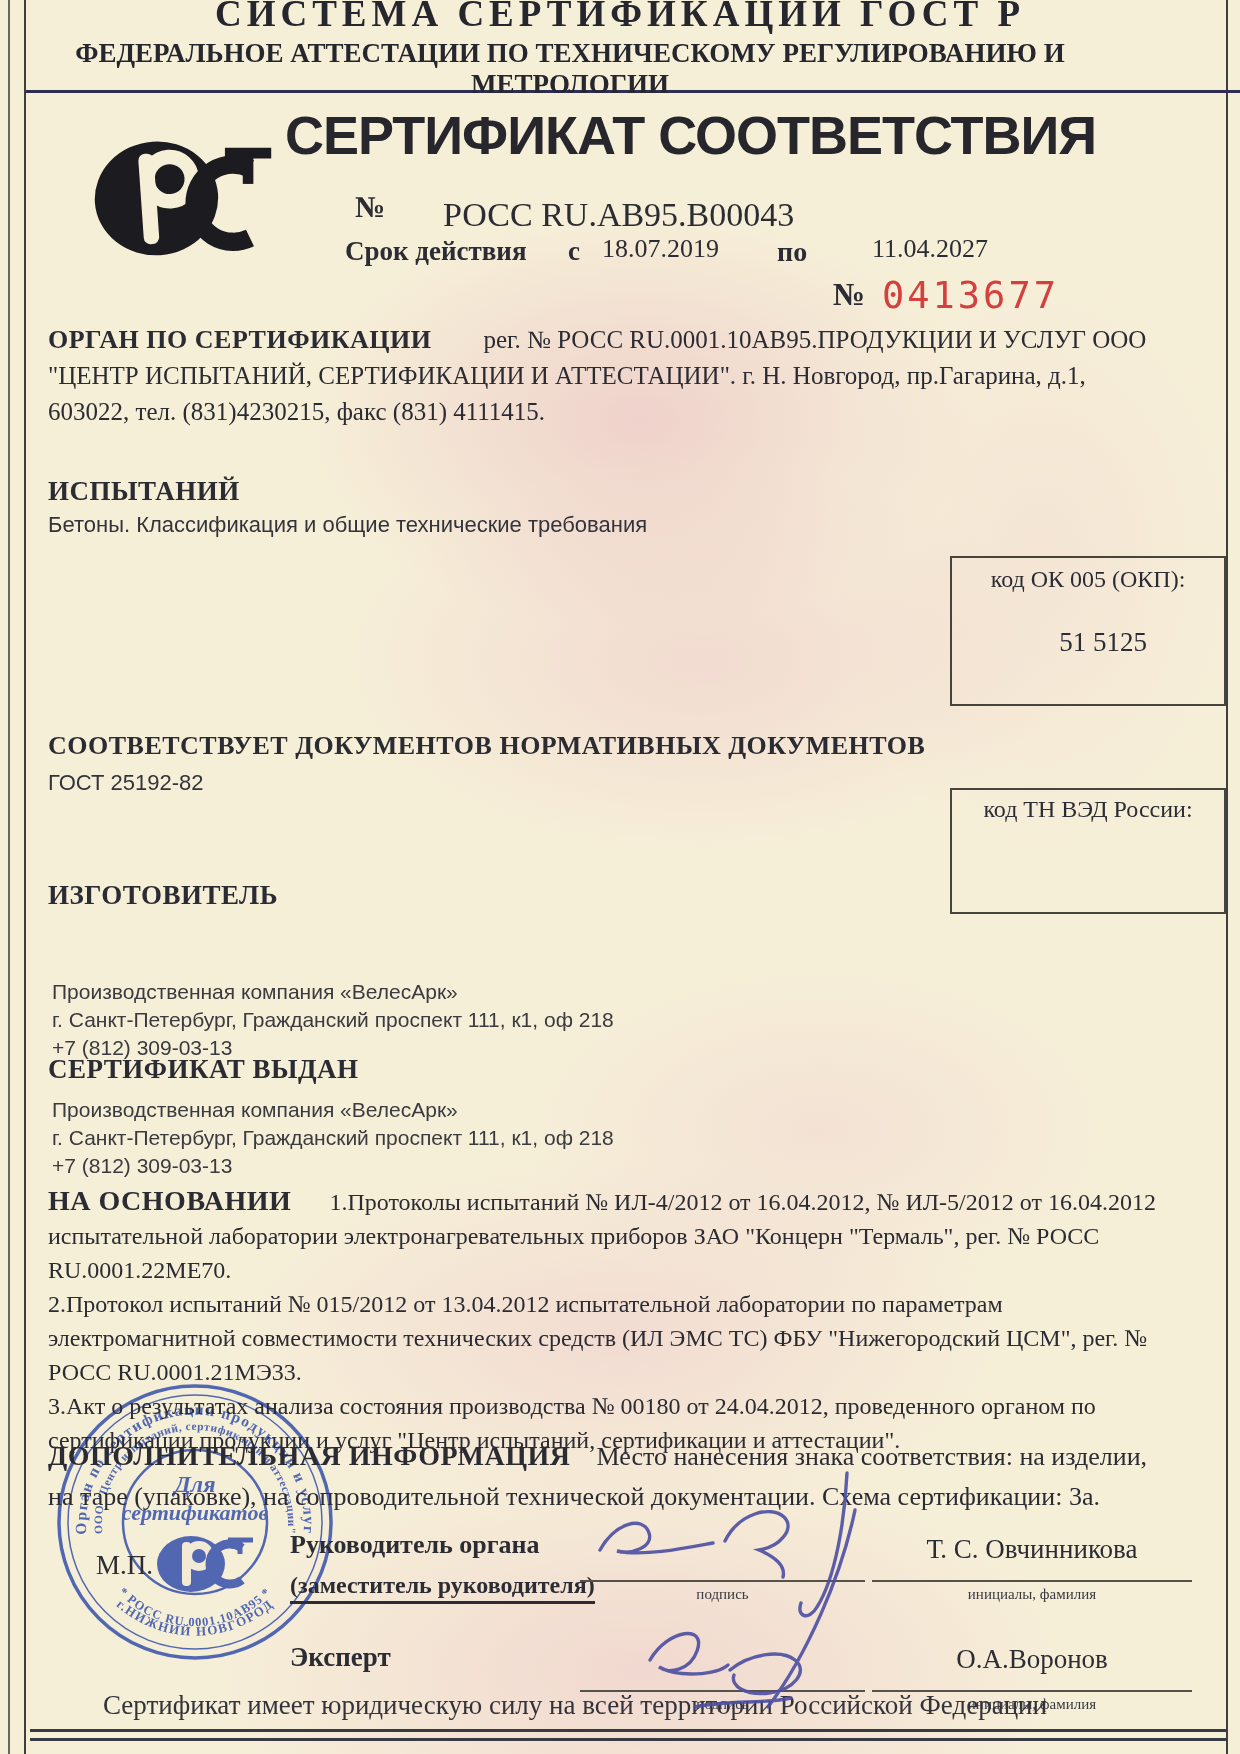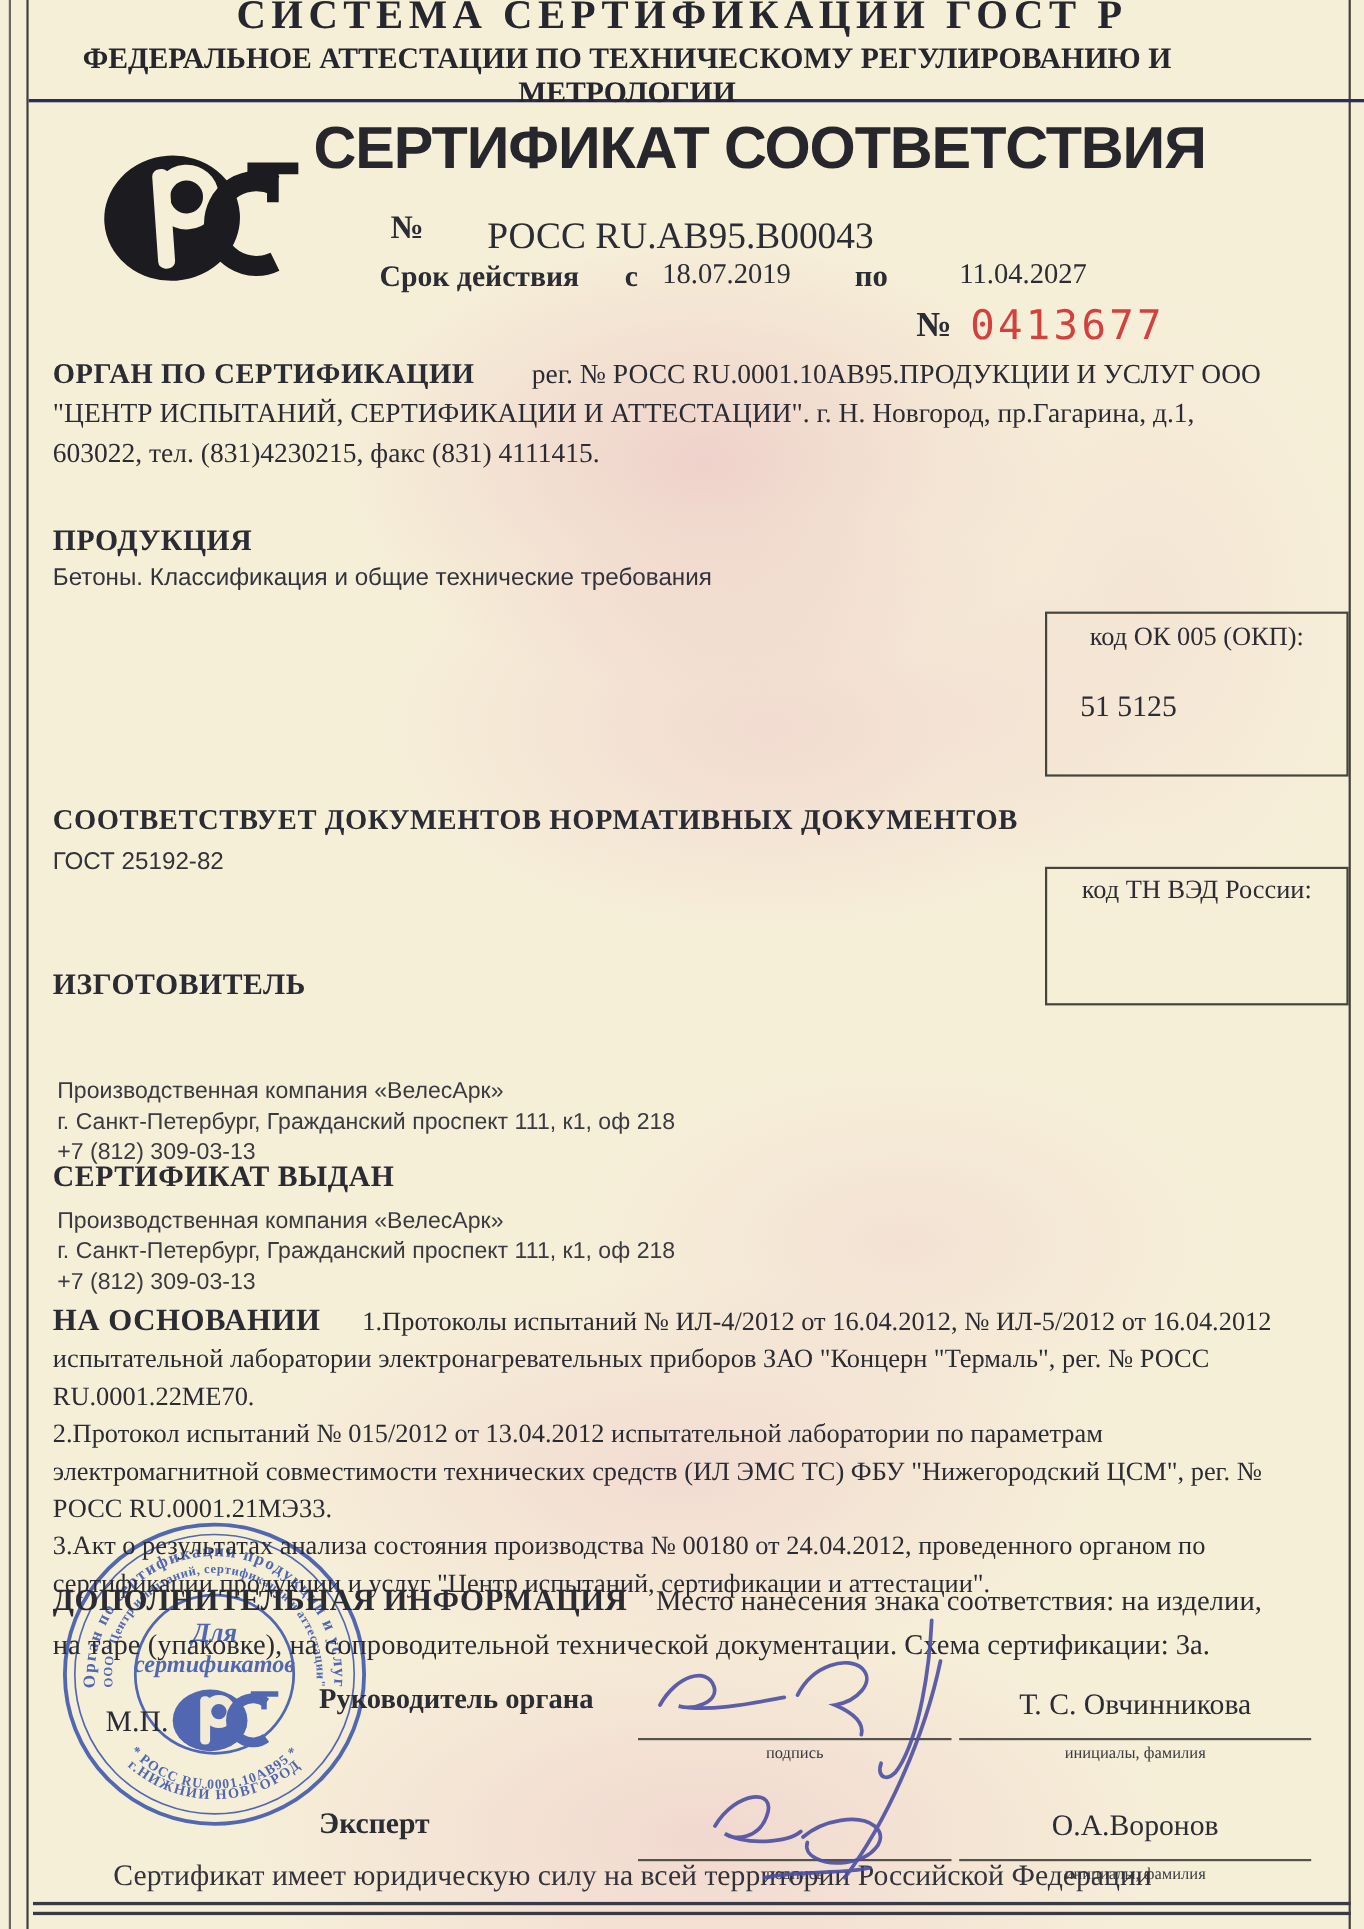--- a/index.html
+++ b/index.html
@@ -42,21 +42,21 @@
   .blank-num{left:882px;top:274px;font-family:"DejaVu Sans Mono",monospace;font-size:37px;
     letter-spacing:3px;color:#d4403e;}
   
   .org-par{left:48px;top:322px;width:1100px;font-size:25px;line-height:36px;color:#2b2b33;}
   .sec-label{font-size:27px;font-weight:bold;letter-spacing:.5px;color:#2b2b33;}
   .org-par .sec-label{font-size:26px;padding-right:52px;margin-top:48px;}
   .product-label{left:48px;top:476px;}
   .product-name{left:48px;top:512px;font-family:"Liberation Sans",sans-serif;font-size:22px;color:#33333b;}
   .okp-box{left:950px;top:556px;width:272px;height:146px;border:2px solid #45453d;z-index:2;}
   .okp-label{margin-top:8px;text-align:center;font-size:24px;}
-  .okp-code{margin-top:34px;padding-left:30px;font-size:27px;}
+  .okp-code{margin-top:34px;text-align:center;padding-left:30px;font-size:27px;}
   .conf-label{left:48px;top:731px;font-size:26px;}
   .conf-doc{left:48px;top:770px;font-family:"Liberation Sans",sans-serif;font-size:22px;color:#33333b;}
   .tnved-box{left:950px;top:788px;width:272px;height:122px;border:2px solid #45453d;z-index:2;}
   .tnved-label{margin-top:6px;text-align:center;font-size:24px;}
   .manu-label{left:48px;top:880px;}
   .manu-lines{left:52px;top:978px;font-family:"Liberation Sans",sans-serif;font-size:21px;
     line-height:28px;color:#3a3a40;}
   .issued-label{left:48px;top:1054px;}
   .issued-lines{left:52px;top:1096px;font-family:"Liberation Sans",sans-serif;font-size:21px;
     line-height:28px;color:#3a3a40;}
@@ -119,21 +119,21 @@
   <div class="abs validity-from z2">18.07.2019</div>
   <div class="abs validity-to-label z2">по</div>
   <div class="abs validity-to z2">11.04.2027</div>
   <div class="abs blank-num-label z2">№</div>
   <div class="abs blank-num z2">0413677</div>
 
   <div class="abs org-par z2">
     <span class="sec-label">ОРГАН ПО СЕРТИФИКАЦИИ</span><span>рег. № РОСС RU.0001.10АВ95.ПРОДУКЦИИ И УСЛУГ ООО "ЦЕНТР ИСПЫТАНИЙ, СЕРТИФИКАЦИИ И АТТЕСТАЦИИ". г. Н. Новгород, пр.Гагарина, д.1, 603022, тел. (831)4230215, факс (831) 4111415.</span>
   </div>
 
-  <div class="abs product-label sec-label z2">ПРОДУКЦИЯ</div>
+  <div class="abs product-label sec-label z2">ИСПЫТАНИЙ</div>
   <div class="abs product-name z2">Бетоны. Классификация и общие технические требования</div>
   <div class="abs okp-box">
     <div class="okp-label">код ОК 005 (ОКП):</div>
     <div class="okp-code">51 5125</div>
   </div>
 
   <div class="abs conf-label sec-label z2">СООТВЕТСТВУЕТ ДОКУМЕНТОВ НОРМАТИВНЫХ ДОКУМЕНТОВ</div>
   <div class="abs conf-doc z2">ГОСТ 25192-82</div>
   <div class="abs tnved-box">
     <div class="tnved-label">код ТН ВЭД России:</div>
@@ -196,20 +196,21 @@
         <circle cx="149" cy="184" r="11" fill="none" stroke="#f2ead4" stroke-width="8"></circle>
         <path d="M 192,176 A 20,20 0 1 0 192,208" fill="none" stroke="#3b55ad" stroke-width="9"></path>
         <path d="M 178,168 H 203" stroke="#3b55ad" stroke-width="5"></path>
         <path d="M 190,168 V 182" stroke="#3b55ad" stroke-width="5"></path>
       </g>
     </svg>
   </div>
   <div class="abs mp-label">М.П.</div>
 
   <div class="abs head-label">Руководитель органа</div>
+  <div class="abs head-sublabel">(заместитель руководителя)</div>
   <div class="abs sig-line-1"></div>
   <div class="abs sig-caption-1">подпись</div>
   <div class="abs name-1">Т. С. Овчинникова</div>
   <div class="abs name-line-1"></div>
   <div class="abs name-caption-1">инициалы, фамилия</div>
   <div class="abs expert-label">Эксперт</div>
   <div class="abs sig-line-2"></div>
   <div class="abs sig-caption-2">подпись</div>
   <div class="abs name-2">О.А.Воронов</div>
   <div class="abs name-line-2"></div>

